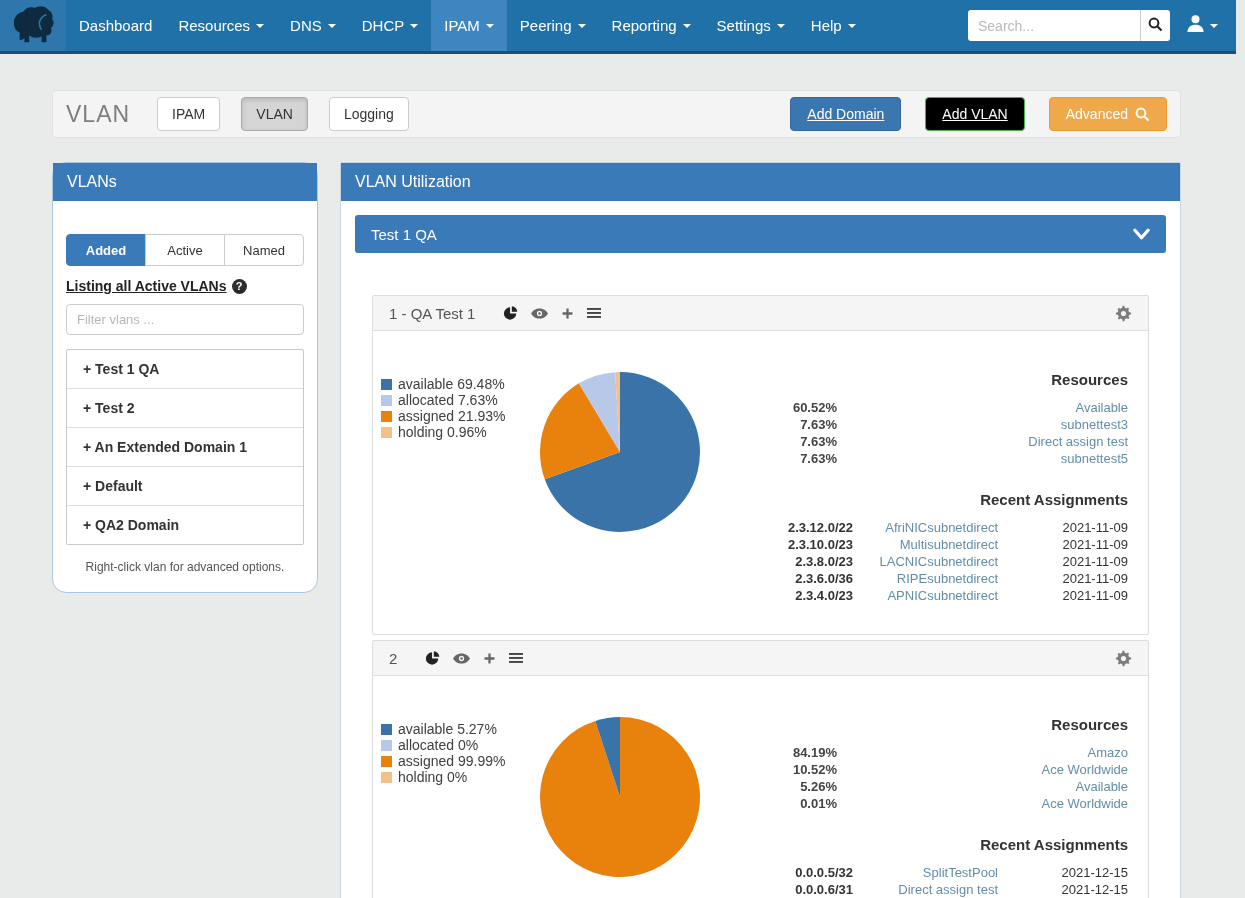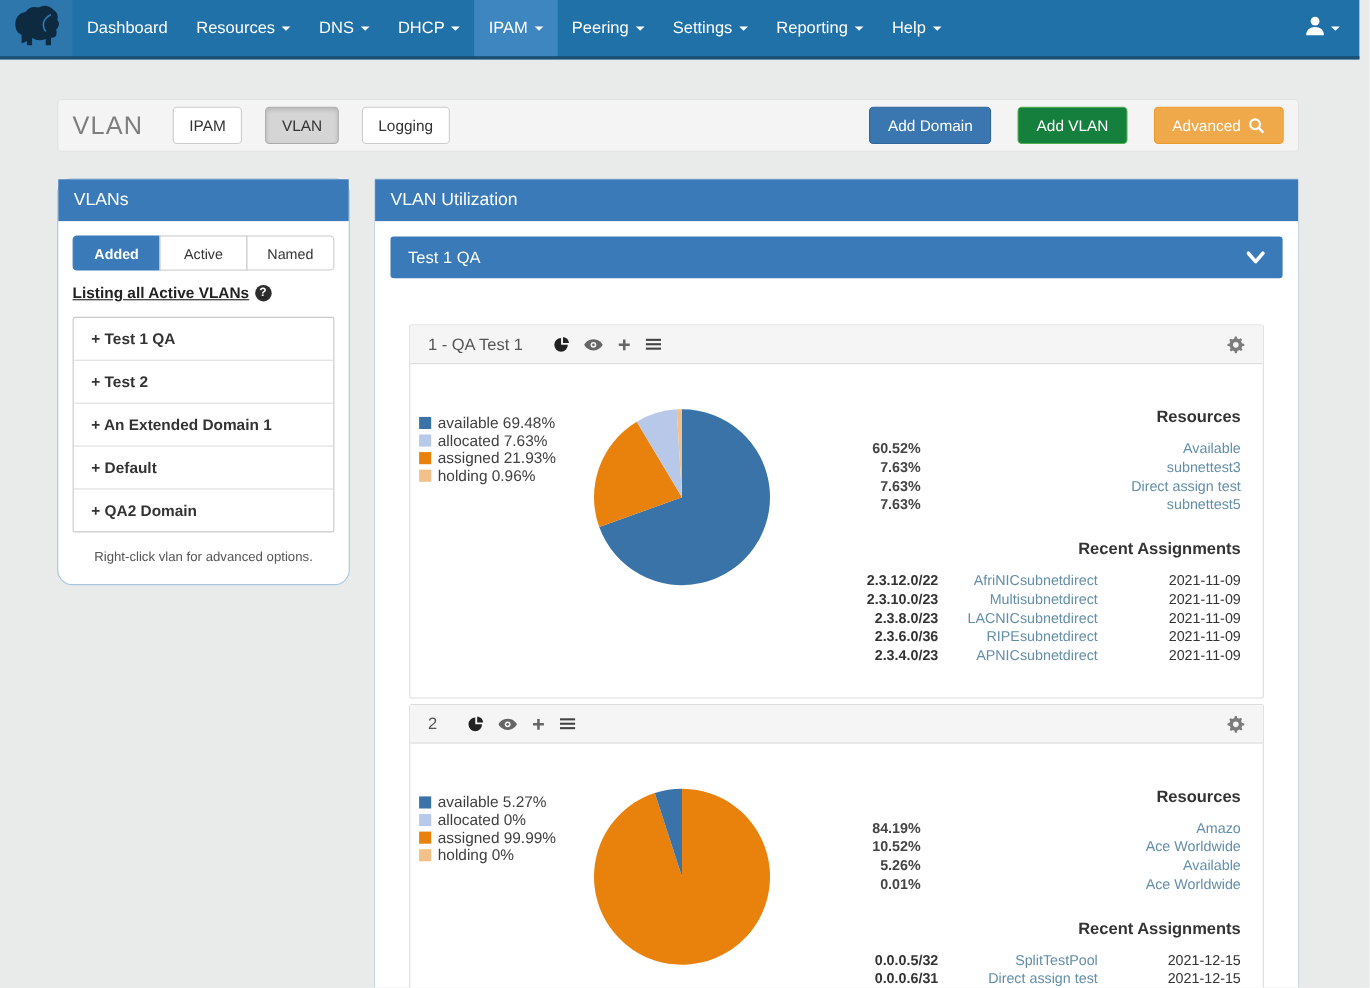--- a/index.html
+++ b/index.html
@@ -54,21 +54,21 @@
     cursor:pointer; display:flex; align-items:center; gap:7px; font-family:inherit;
   }
 
   
   .columns { margin:24px 55px 0 52px; display:flex; gap:22px; align-items:flex-start; }
 
   
   .vlans-panel { width:266px; flex:none; background:#fff; border:1px solid #a9c6dd; border-radius:14px; }
   .panel-header { background:var(--panel-header); color:#fff; font-size:16px; height:38px; line-height:38px; padding:0 14px; }
   .vlans-body { padding:13px; }
-  .vlan-tabs { display:flex; margin-bottom:12px; }
+  .vlan-tabs { display:flex; margin-bottom:12px;margin-top:20px; }
   .vlan-tab {
     flex:1; height:32px; background:#fff; border:1px solid #ccc; color:#333; font-size:13px;
     cursor:pointer; margin-left:-1px; font-family:inherit;
   }
   .vlan-tab:first-child { margin-left:0; border-radius:4px 0 0 4px; }
   .vlan-tab:last-child { border-radius:0 4px 4px 0; }
   .vlan-tab.active { background:var(--panel-header); border-color:var(--panel-header); color:#fff; font-weight:bold; }
   .listing-label { font-size:14px; font-weight:bold; color:#222; margin:4px 0 10px; display:flex; align-items:center; gap:5px;text-decoration:underline; }
   .filter-input {
     width:100%; height:31px; border:1px solid #ccc; border-radius:4px; padding:0 10px;
@@ -150,55 +150,64 @@
   </li>
         <li class="nav-item active">
     <span class="nav-label">IPAM</span>
     <span class="caret"></span>
   </li>
         <li class="nav-item">
     <span class="nav-label">Peering</span>
     <span class="caret"></span>
   </li>
         <li class="nav-item">
+    <span class="nav-label">Reporting</span>
+    <span class="caret"></span>
+  </li>
+        <li class="nav-item">
     <span class="nav-label">Settings</span>
-    <span class="caret"></span>
-  </li>
-        <li class="nav-item">
-    <span class="nav-label">Reporting</span>
     <span class="caret"></span>
   </li>
         <li class="nav-item">
     <span class="nav-label">Help</span>
     <span class="caret"></span>
   </li>
       </ul>
     <div class="nav-right">
+      <div class="search-group">
+        <input type="text" placeholder="Search..." style="">
+        <button class="search-btn">
+          <span><svg width="15" height="15" viewBox="0 0 15 15">
+                <circle cx="6" cy="6" r="4.4" fill="none" stroke="currentColor" stroke-width="2"></circle>
+                <line x1="9.5" y1="9.5" x2="13.5" y2="13.5" stroke="currentColor" stroke-width="2.2"></line>
+              </svg></span>
+        </button>
+      </div>
       <div class="user-menu">
         <span><svg width="19" height="19" viewBox="0 0 20 20">
               <circle cx="10" cy="5.5" r="4.2" fill="#fff"></circle>
               <path d="M1.5 19 c0-5.2 3.7-7.8 8.5-7.8 s8.5 2.6 8.5 7.8 Z" fill="#fff"></path>
             </svg></span>
         <span class="caret"></span>
       </div>
     </div>
   </nav>
 
   <div class="page-header">
     <h1 class="page-title">VLAN</h1>
     <div id="view-tabs" style="display:flex;">
         <button class="view-tab">IPAM</button>
         <button class="view-tab active">VLAN</button>
         <button class="view-tab">Logging</button>
       </div>
     <div class="header-actions" id="header-actions">
-        <button class="action-btn" style="background: rgb(58, 118, 176); border-color: rgb(51, 102, 156);">
+        <button class="action-btn" style="background: rgb(58, 118, 176); border-color: rgb(51, 102, 156); text-decoration: underline;">
     <span class="action-label">Add Domain</span>
   </button>
-        <button class="action-btn" style="background: #15803d; border-color: rgb(76, 174, 76);">
+        <button class="action-btn" style="background: #000000; border-color: rgb(76, 174, 76); text-decoration: underline;">
     <span class="action-label">Add VLAN</span>
   </button>
         <button class="action-btn" style="background: rgb(239, 169, 75); border-color: rgb(236, 156, 46);">
     <span class="action-label">Advanced</span>
   <span style="display: flex;">
             <svg width="15" height="15" viewBox="0 0 15 15">
               <circle cx="6" cy="6" r="4.4" fill="none" stroke="currentColor" stroke-width="2"></circle>
               <line x1="9.5" y1="9.5" x2="13.5" y2="13.5" stroke="currentColor" stroke-width="2.2"></line>
             </svg>
           </span>
@@ -213,20 +222,21 @@
       <div class="vlans-body">
         <div class="vlan-tabs" id="vlan-tabs">
             <button class="vlan-tab active">Added</button>
             <button class="vlan-tab">Active</button>
             <button class="vlan-tab">Named</button>
           </div>
         <div class="listing-label">
           <span>Listing all Active VLANs</span>
           <span class="help-badge">?</span>
         </div>
+        <input class="filter-input" type="text" placeholder="Filter vlans ..." style="">
         <ul class="vlan-list" id="vlan-list">
             <li class="vlan-row">
     <span class="expander">+ </span>
     <span class="vlan-label">Test 1 QA</span>
   </li>
             <li class="vlan-row">
     <span class="expander">+ </span>
     <span class="vlan-label">Test 2</span>
   </li>
             <li class="vlan-row">

